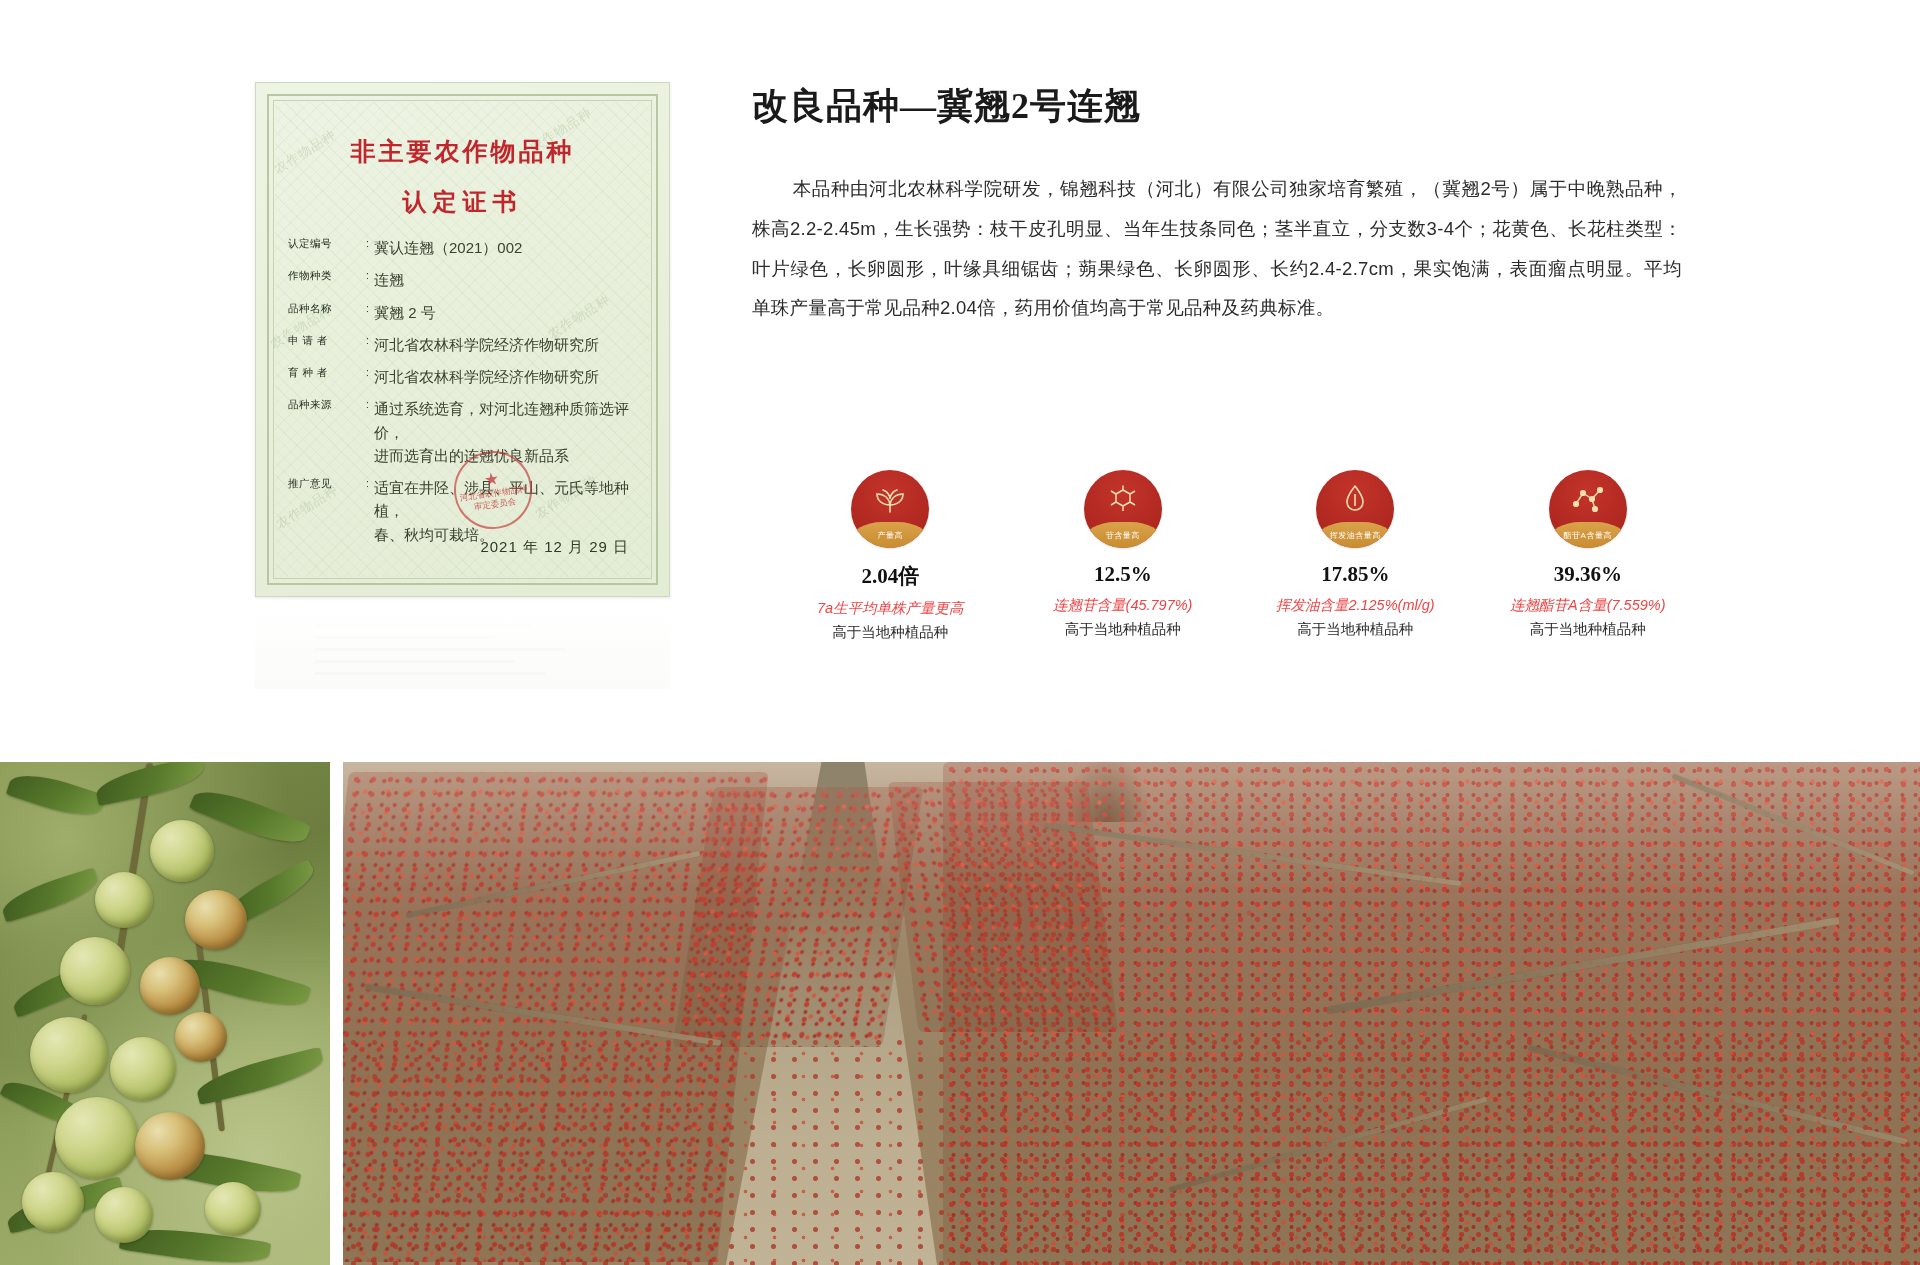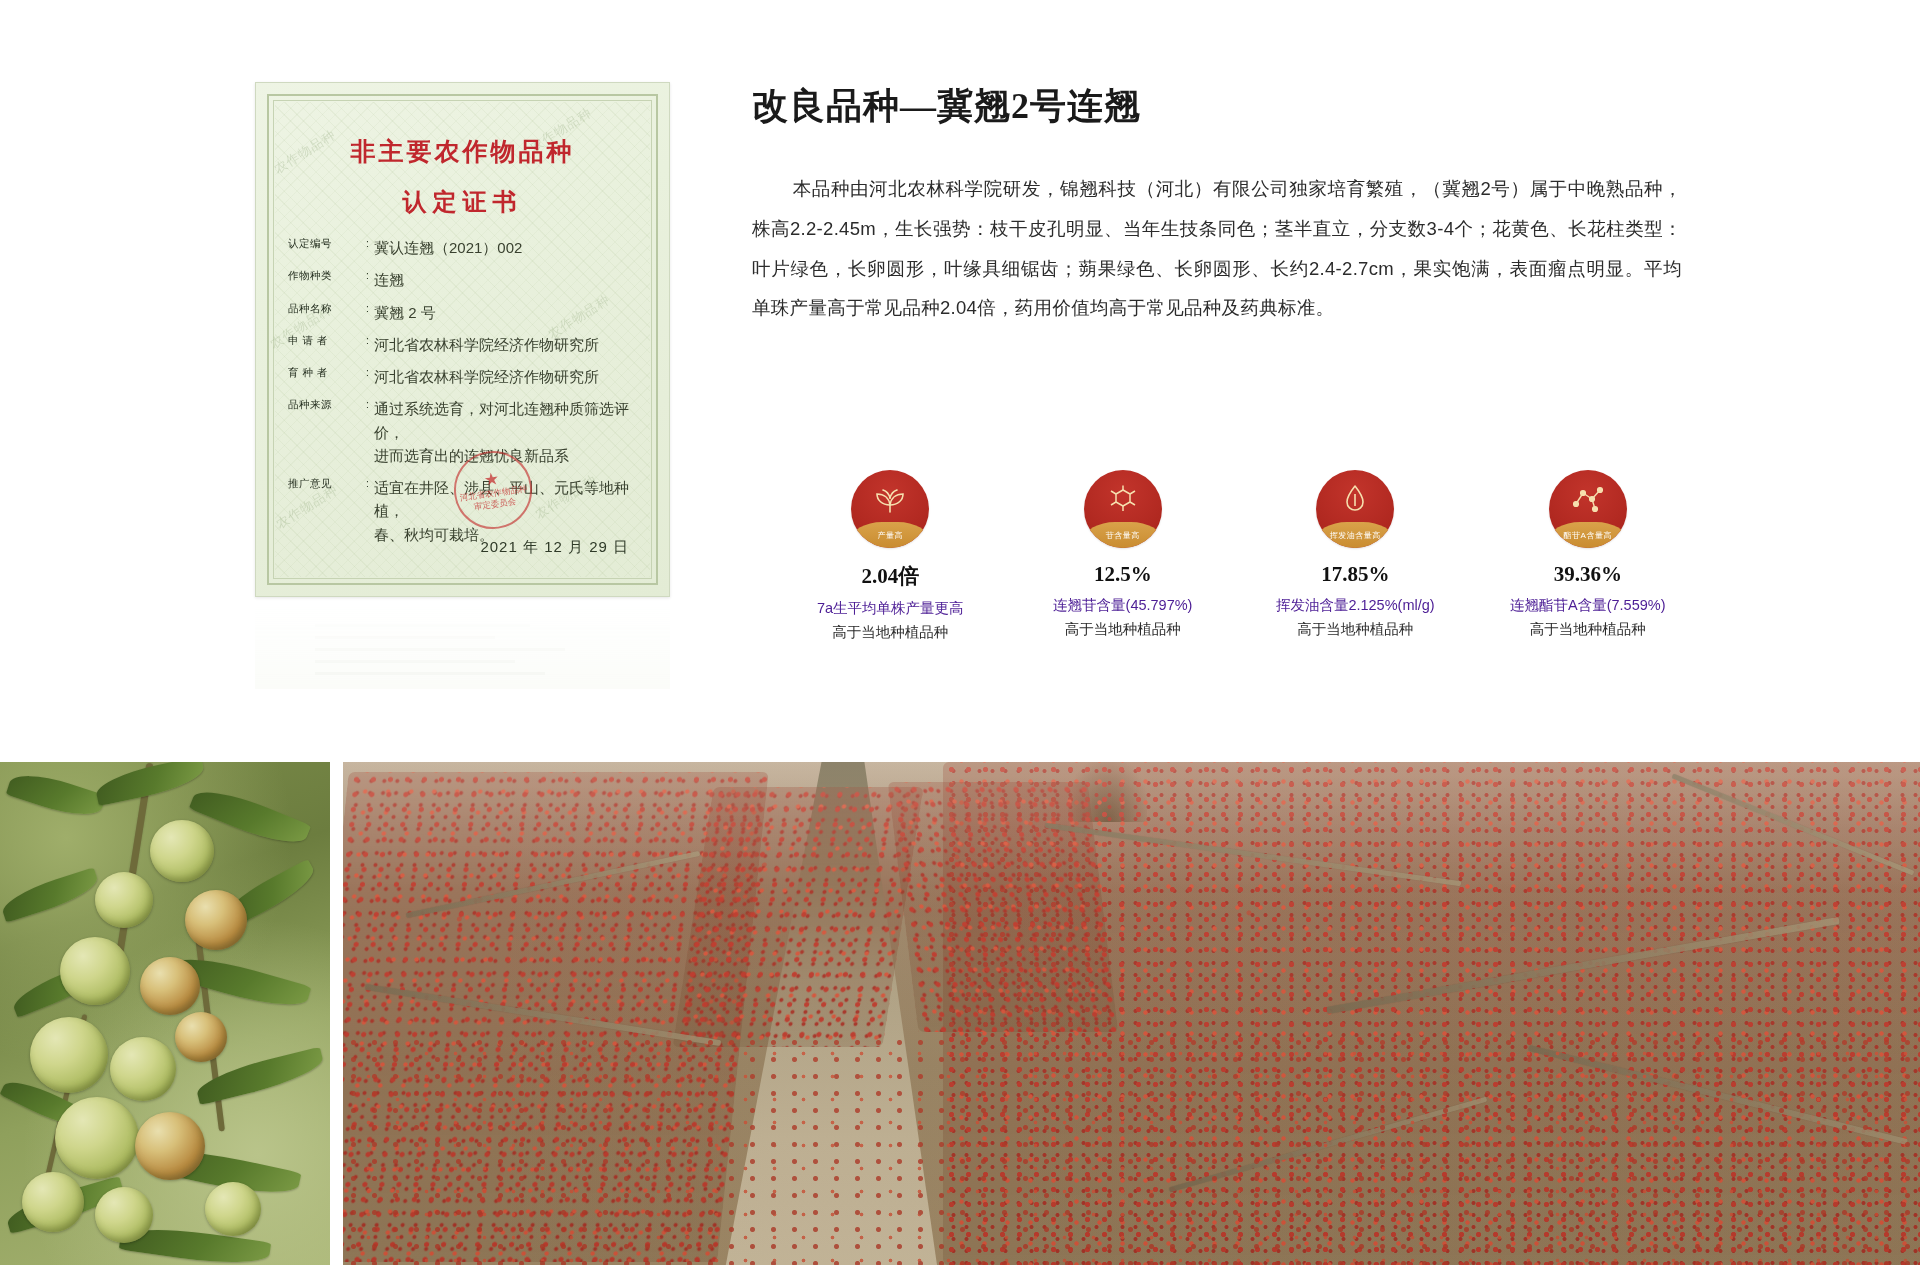--- a/index.html
+++ b/index.html
@@ -178,21 +178,21 @@
     letter-spacing: 0.5px;
     display: flex; align-items: center; justify-content: center;
     border-top-left-radius: 40% 70%;
     border-top-right-radius: 40% 70%;
   }
   .stat-value {
     margin-top: 14px;
     font-size: 21px; font-weight: bold; color: #111;
     font-family: "Liberation Serif", serif;
   }
-  .stat-l1 { margin-top: 9px; font-size: 14.5px; color: #4c1d95; }
+  .stat-l1 { margin-top: 9px; font-size: 14.5px; color: #ef4444; font-style: italic; }
   .stat-l2 { margin-top: 5px; font-size: 14.5px; color: #2b2b2b; }
 
   
   .photos {
     position: absolute; left: 0; top: 762px; width: 1920px; height: 503px;
     display: flex; gap: 13px;
   }
   .photo { position: relative; overflow: hidden; }
   .photo-left { width: 330px; height: 503px; background: #6f7e44; }
   .photo-right { width: 1577px; height: 503px; background: #8d6a4c; }

